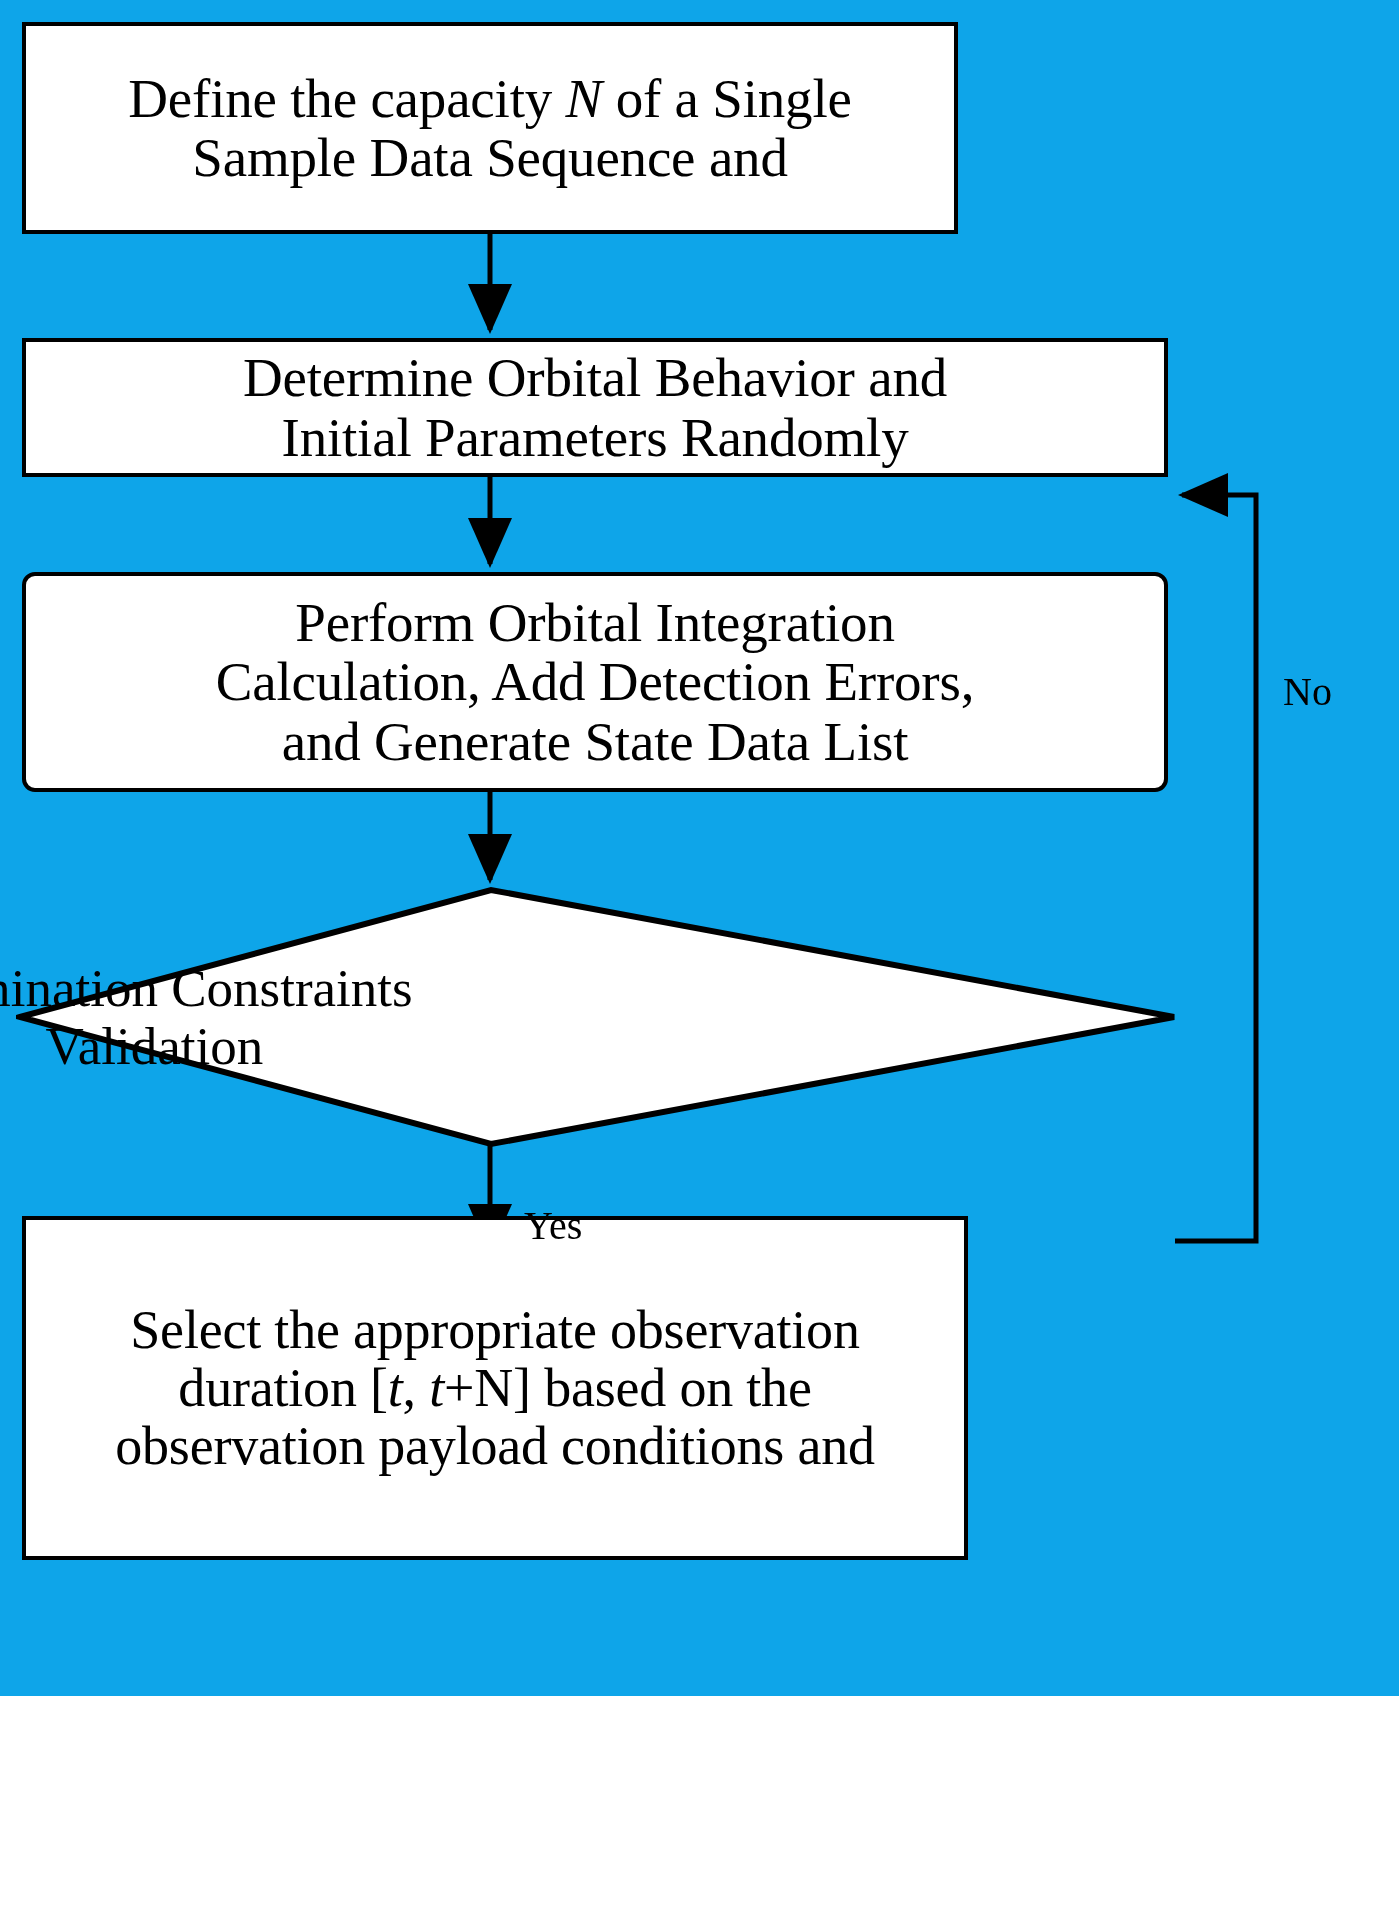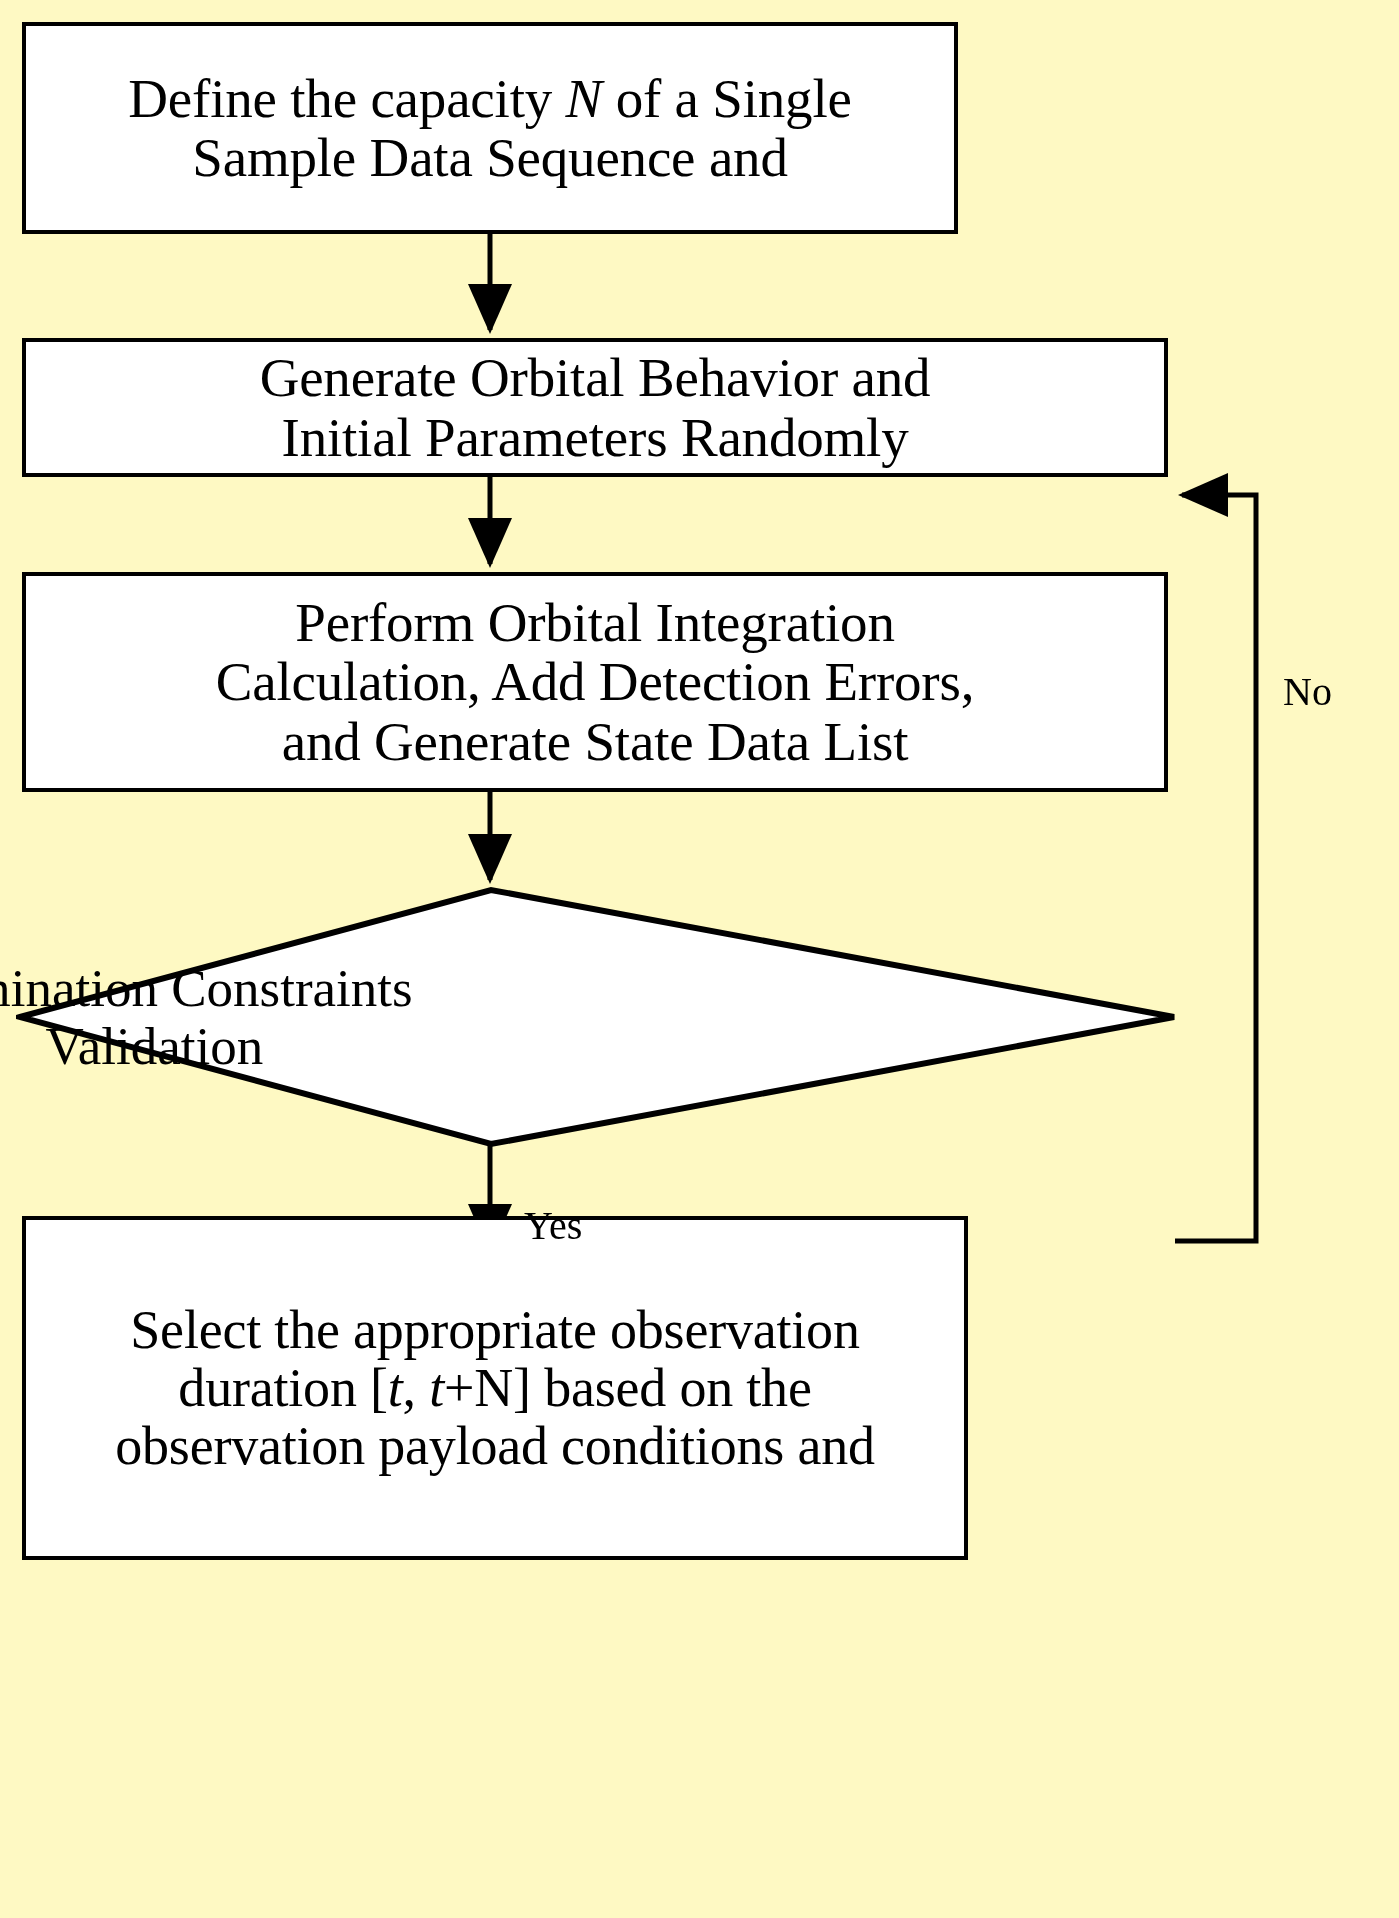--- a/index.html
+++ b/index.html
@@ -8,22 +8,22 @@
     padding: 0;
     background: #ffffff;
   }
   body {
     font-family: "Liberation Serif", "DejaVu Serif", serif;
     color: #000000;
   }
   #canvas {
     position: relative;
     width: 1399px;
-    height: 1918px;
-    background: #fef9c3;
+    height: 1696px;
+    background: #0ea5e9;
     overflow: hidden;
   }
   #edges {
     position: absolute;
     left: 0;
     top: 0;
     width: 1399px;
     height: 1918px;
     pointer-events: none;
   }
@@ -110,29 +110,29 @@
       </div>
       <div>
         <span>Sample Data Sequence and</span>
       </div>
     </div>
   </div>
 
   <div class="node proc" id="node-determine" style="left:22px; top:338px; width:1146px; height:139px;">
     <div class="txt">
       <div>
-        <span>Generate Orbital Behavior and</span>
+        <span>Determine Orbital Behavior and</span>
       </div>
       <div>
         <span>Initial Parameters Randomly</span>
       </div>
     </div>
   </div>
 
-  <div class="node proc" id="node-perform" style="left:22px; top:572px; width:1146px; height:220px;">
+  <div class="node proc" id="node-perform" style="left:22px; top:572px; width:1146px; height:220px;border-radius:13px;">
     <div class="txt">
       <div>
         <span>Perform Orbital Integration</span>
       </div>
       <div>
         <span>Calculation, Add Detection Errors,</span>
       </div>
       <div>
         <span>and Generate State Data List</span>
       </div>

